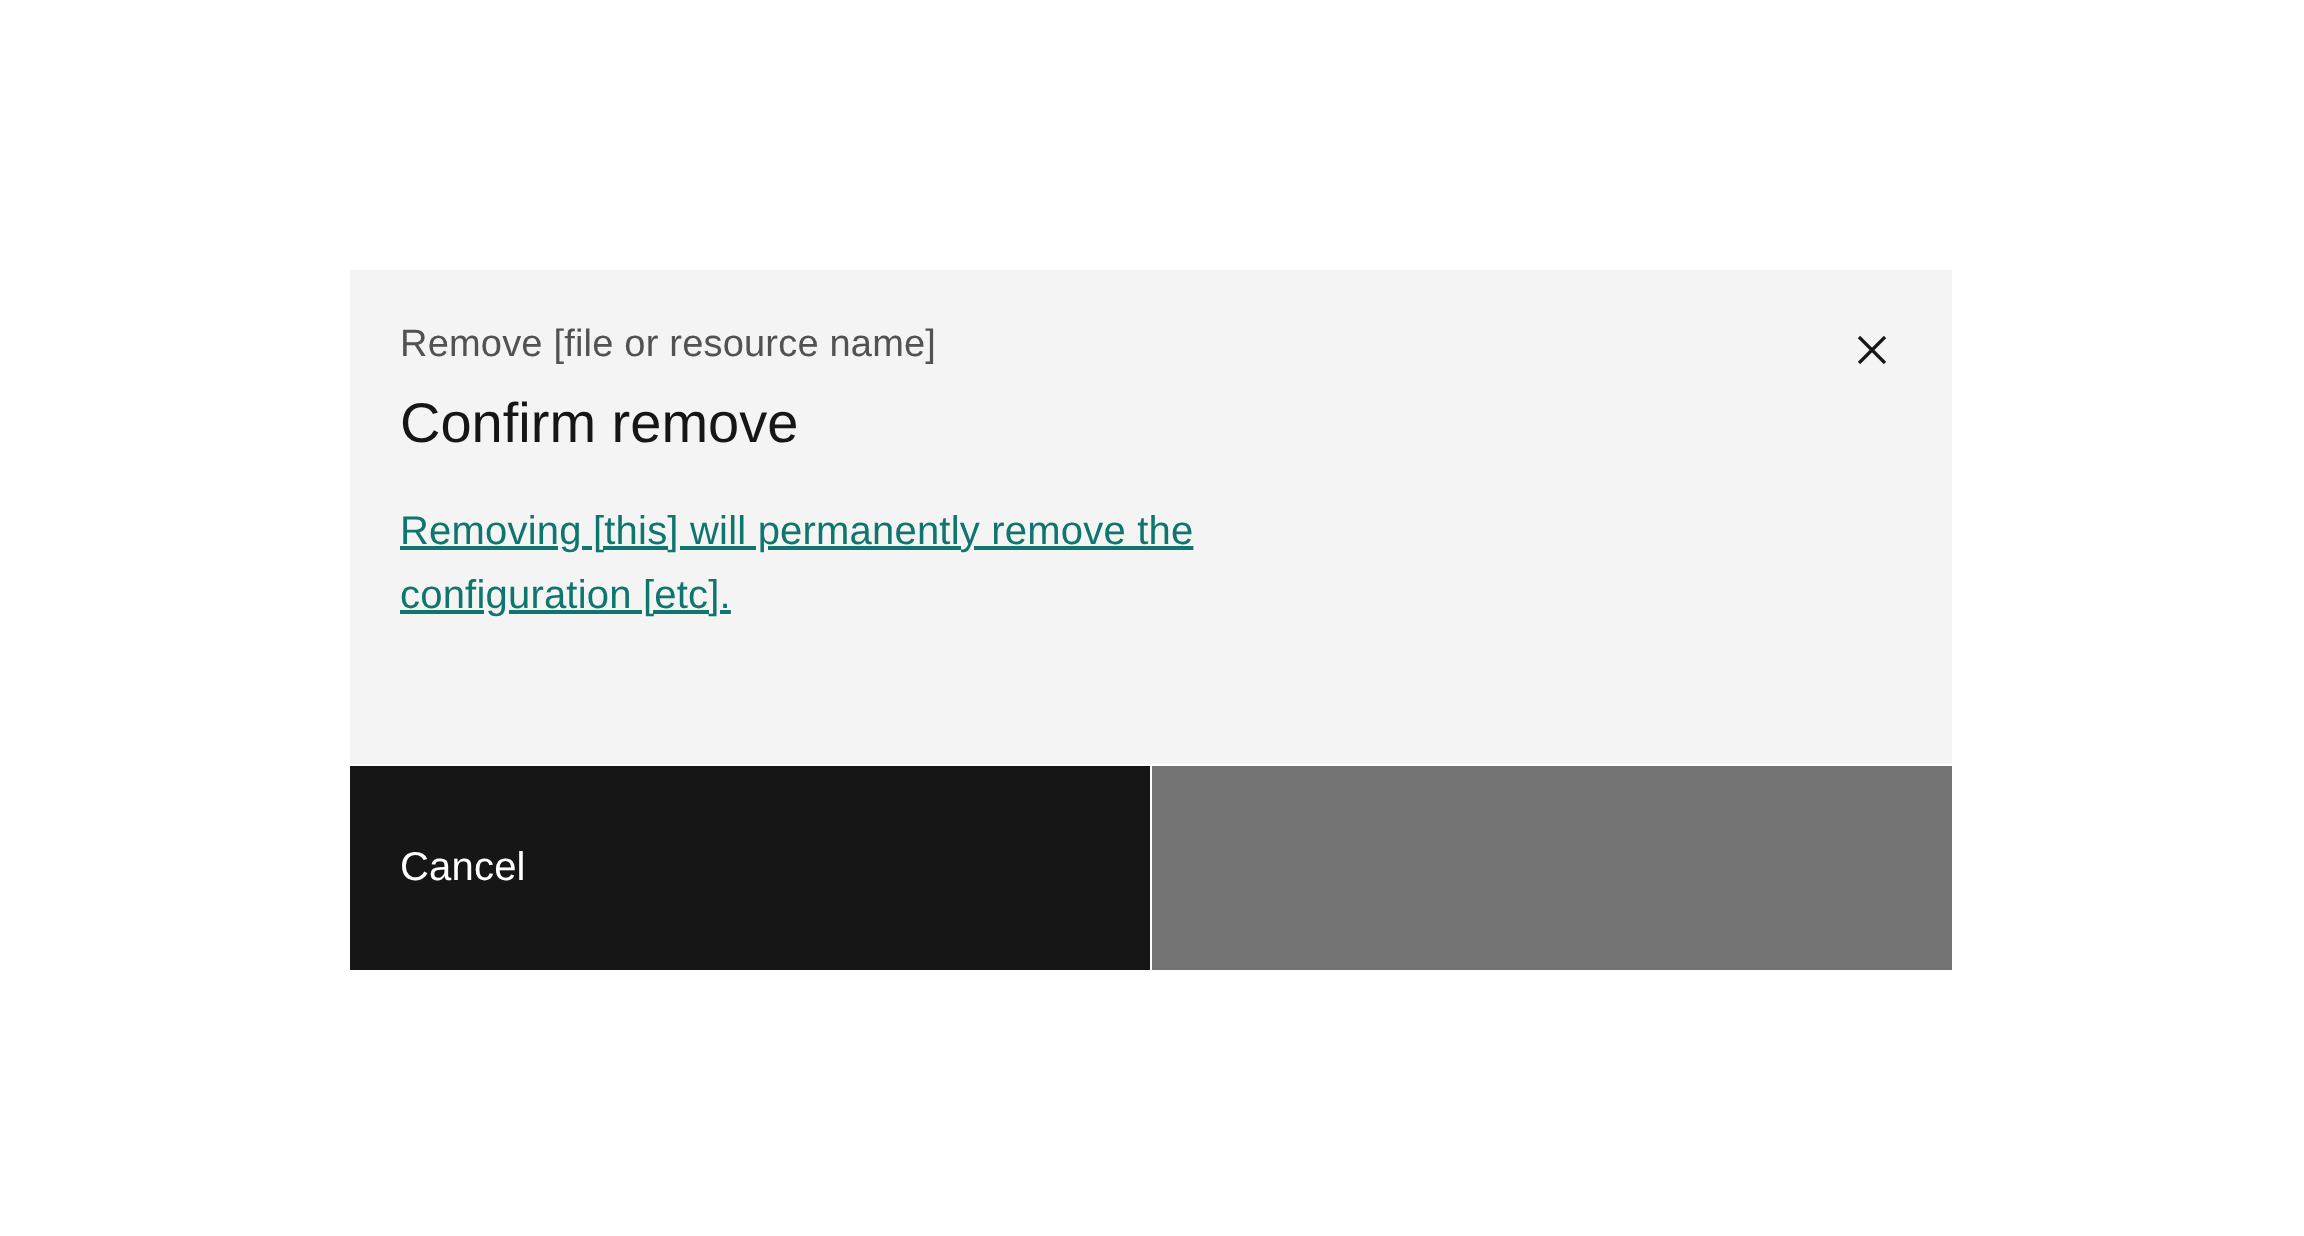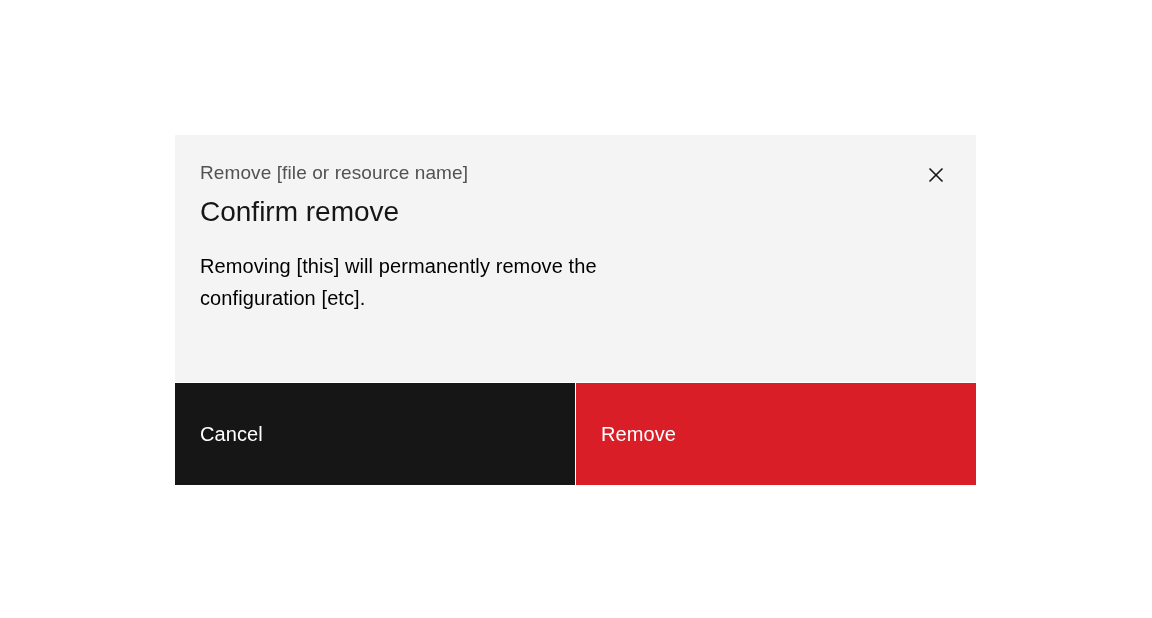--- a/index.html
+++ b/index.html
@@ -58,24 +58,25 @@
     letter-spacing: 0px;
     color: #161616;
     font-weight: 400;
     margin: 5px 0 0 0;
   }
 
   .modal-text {
     font-size: 20px;
     line-height: 32px;
     letter-spacing: 0.1px;
-    color: #000000;
+    color: #0f766e;
     font-weight: 400;
     margin: 17px 0 0 0;
     max-width: 470px;
+    text-decoration: underline;
   }
 
   
   .close-button {
     position: absolute;
     top: 0px;
     right: 0px;
     width: 80px;
     height: 80px;
     background: transparent;
@@ -162,19 +163,18 @@
       </button>
 
     </div>
 
     <div class="modal-footer">
 
       <button class="btn btn-secondary">Cancel</button>
 
       <div class="btn-divider"></div>
 
-      <button class="btn btn-danger">Remove</button>
 
     </div>
 
   </div>
 
 </div>
 
 </body></html>

